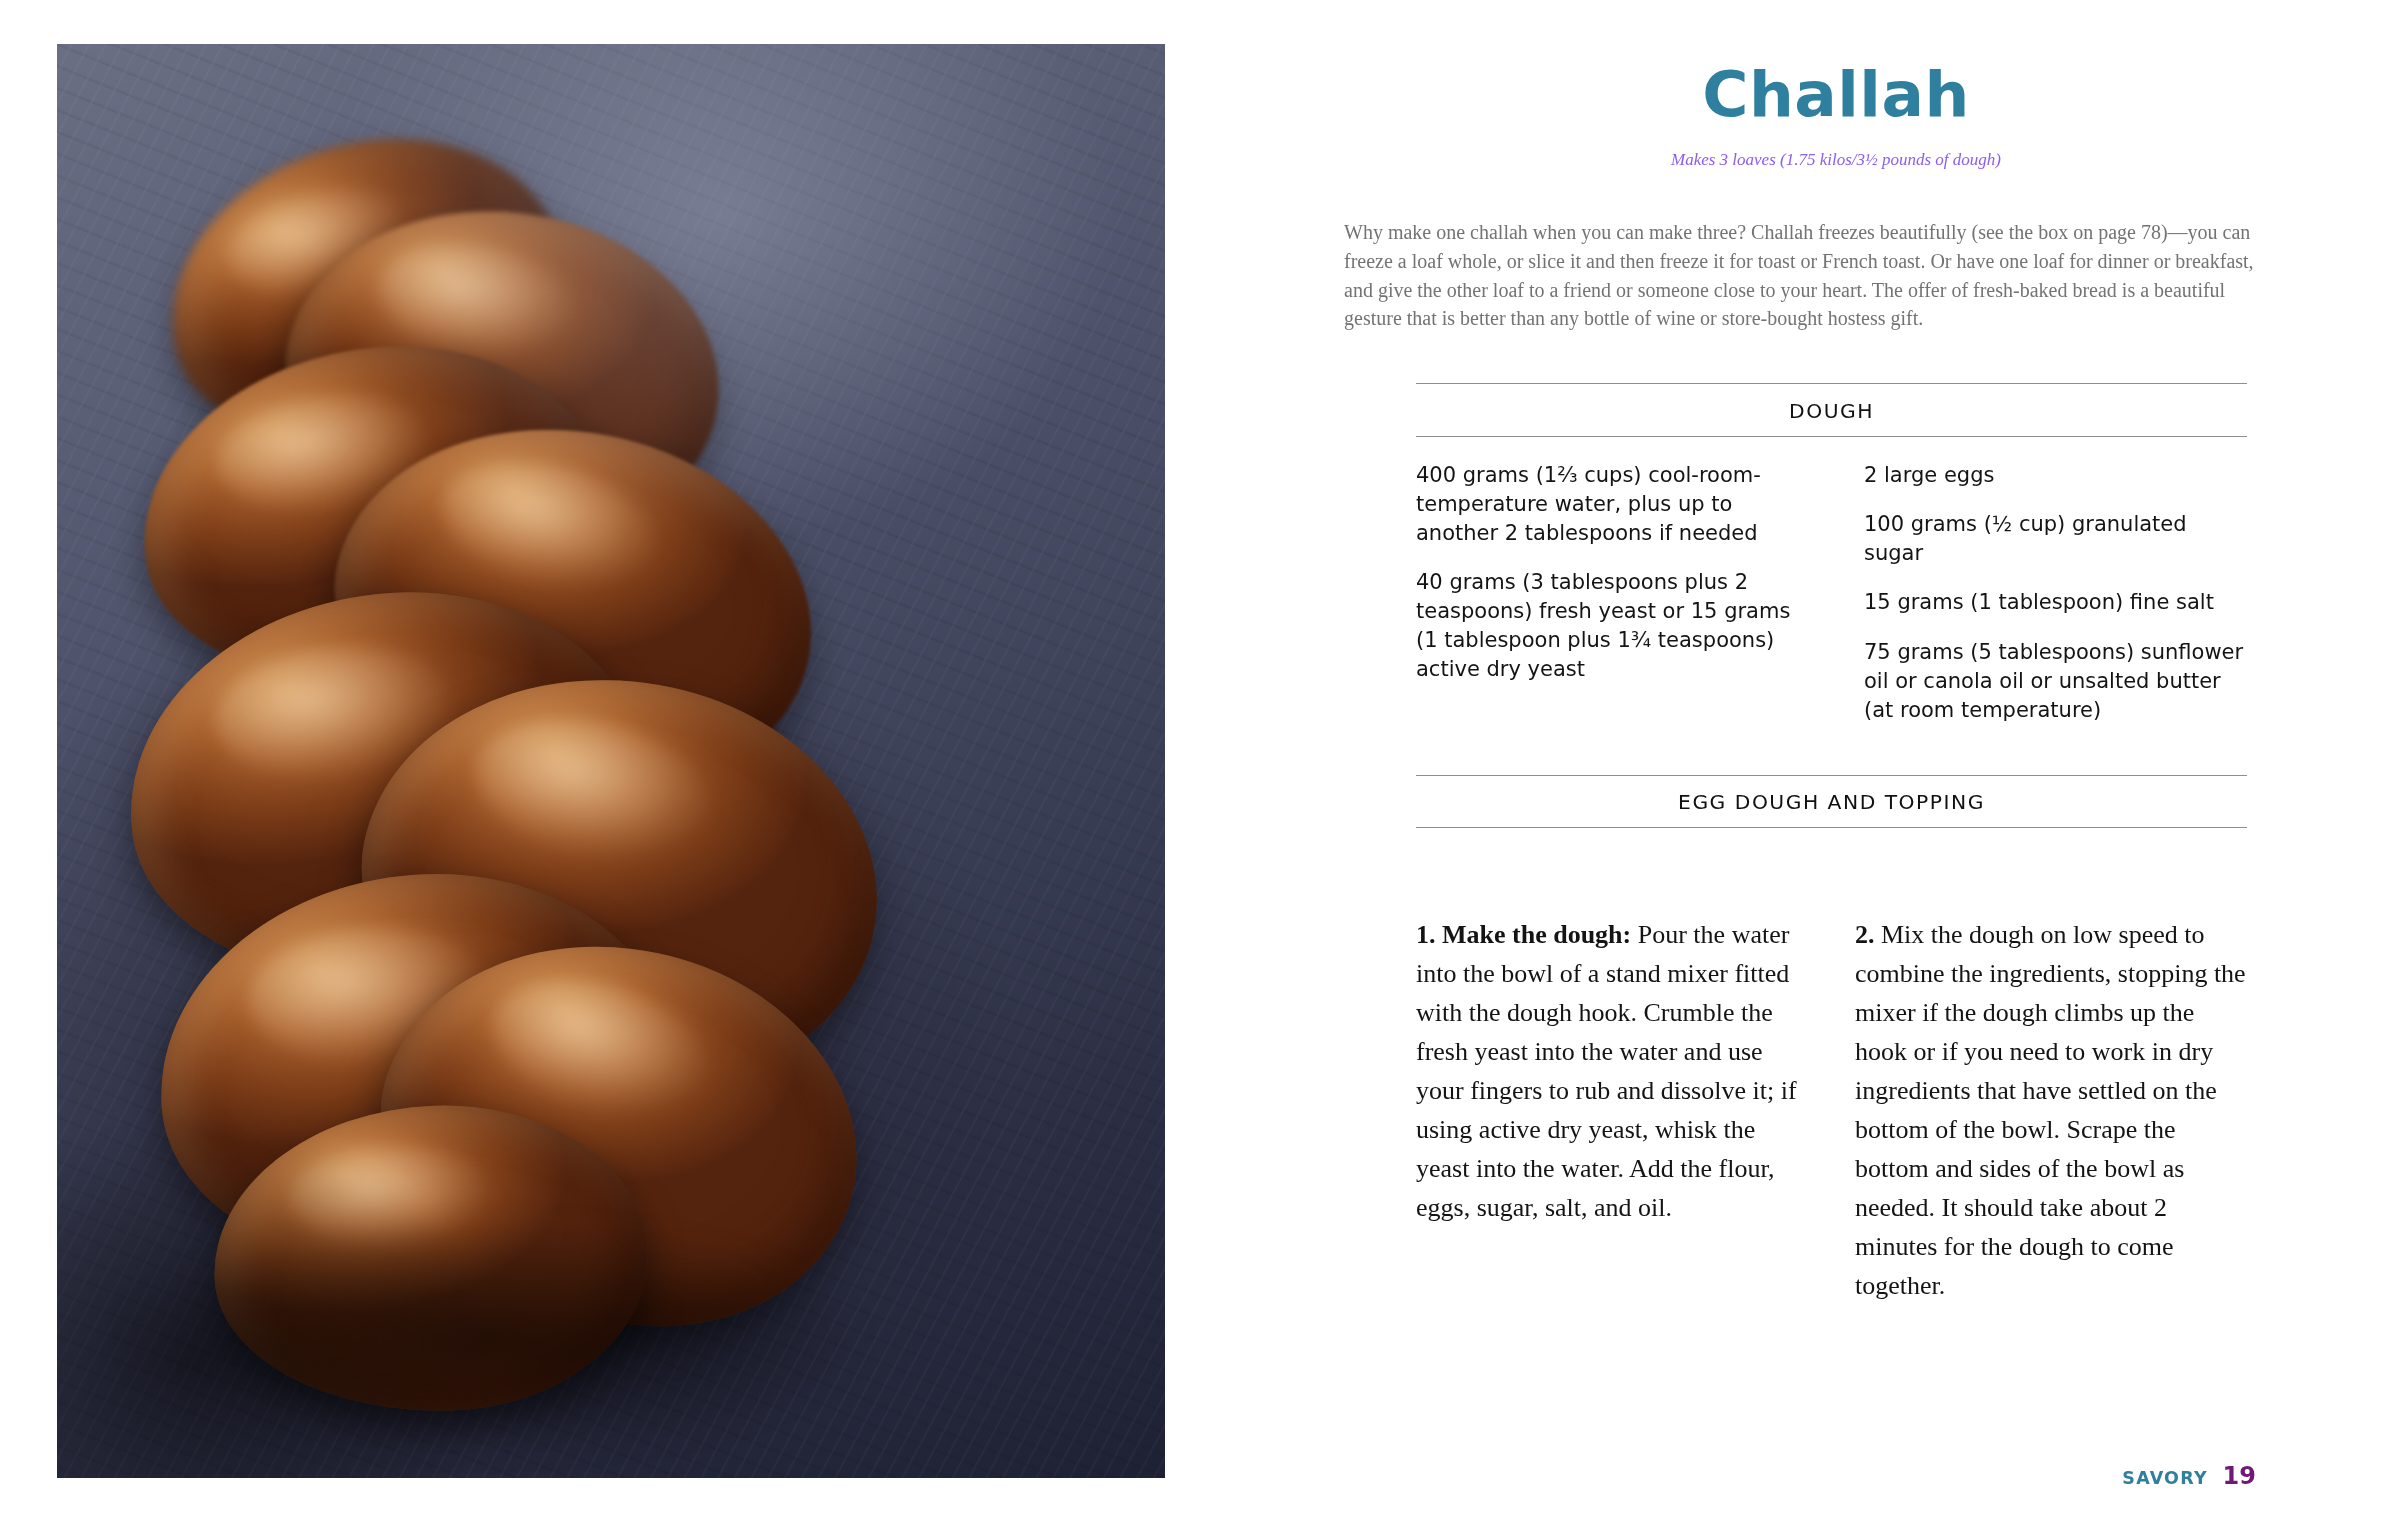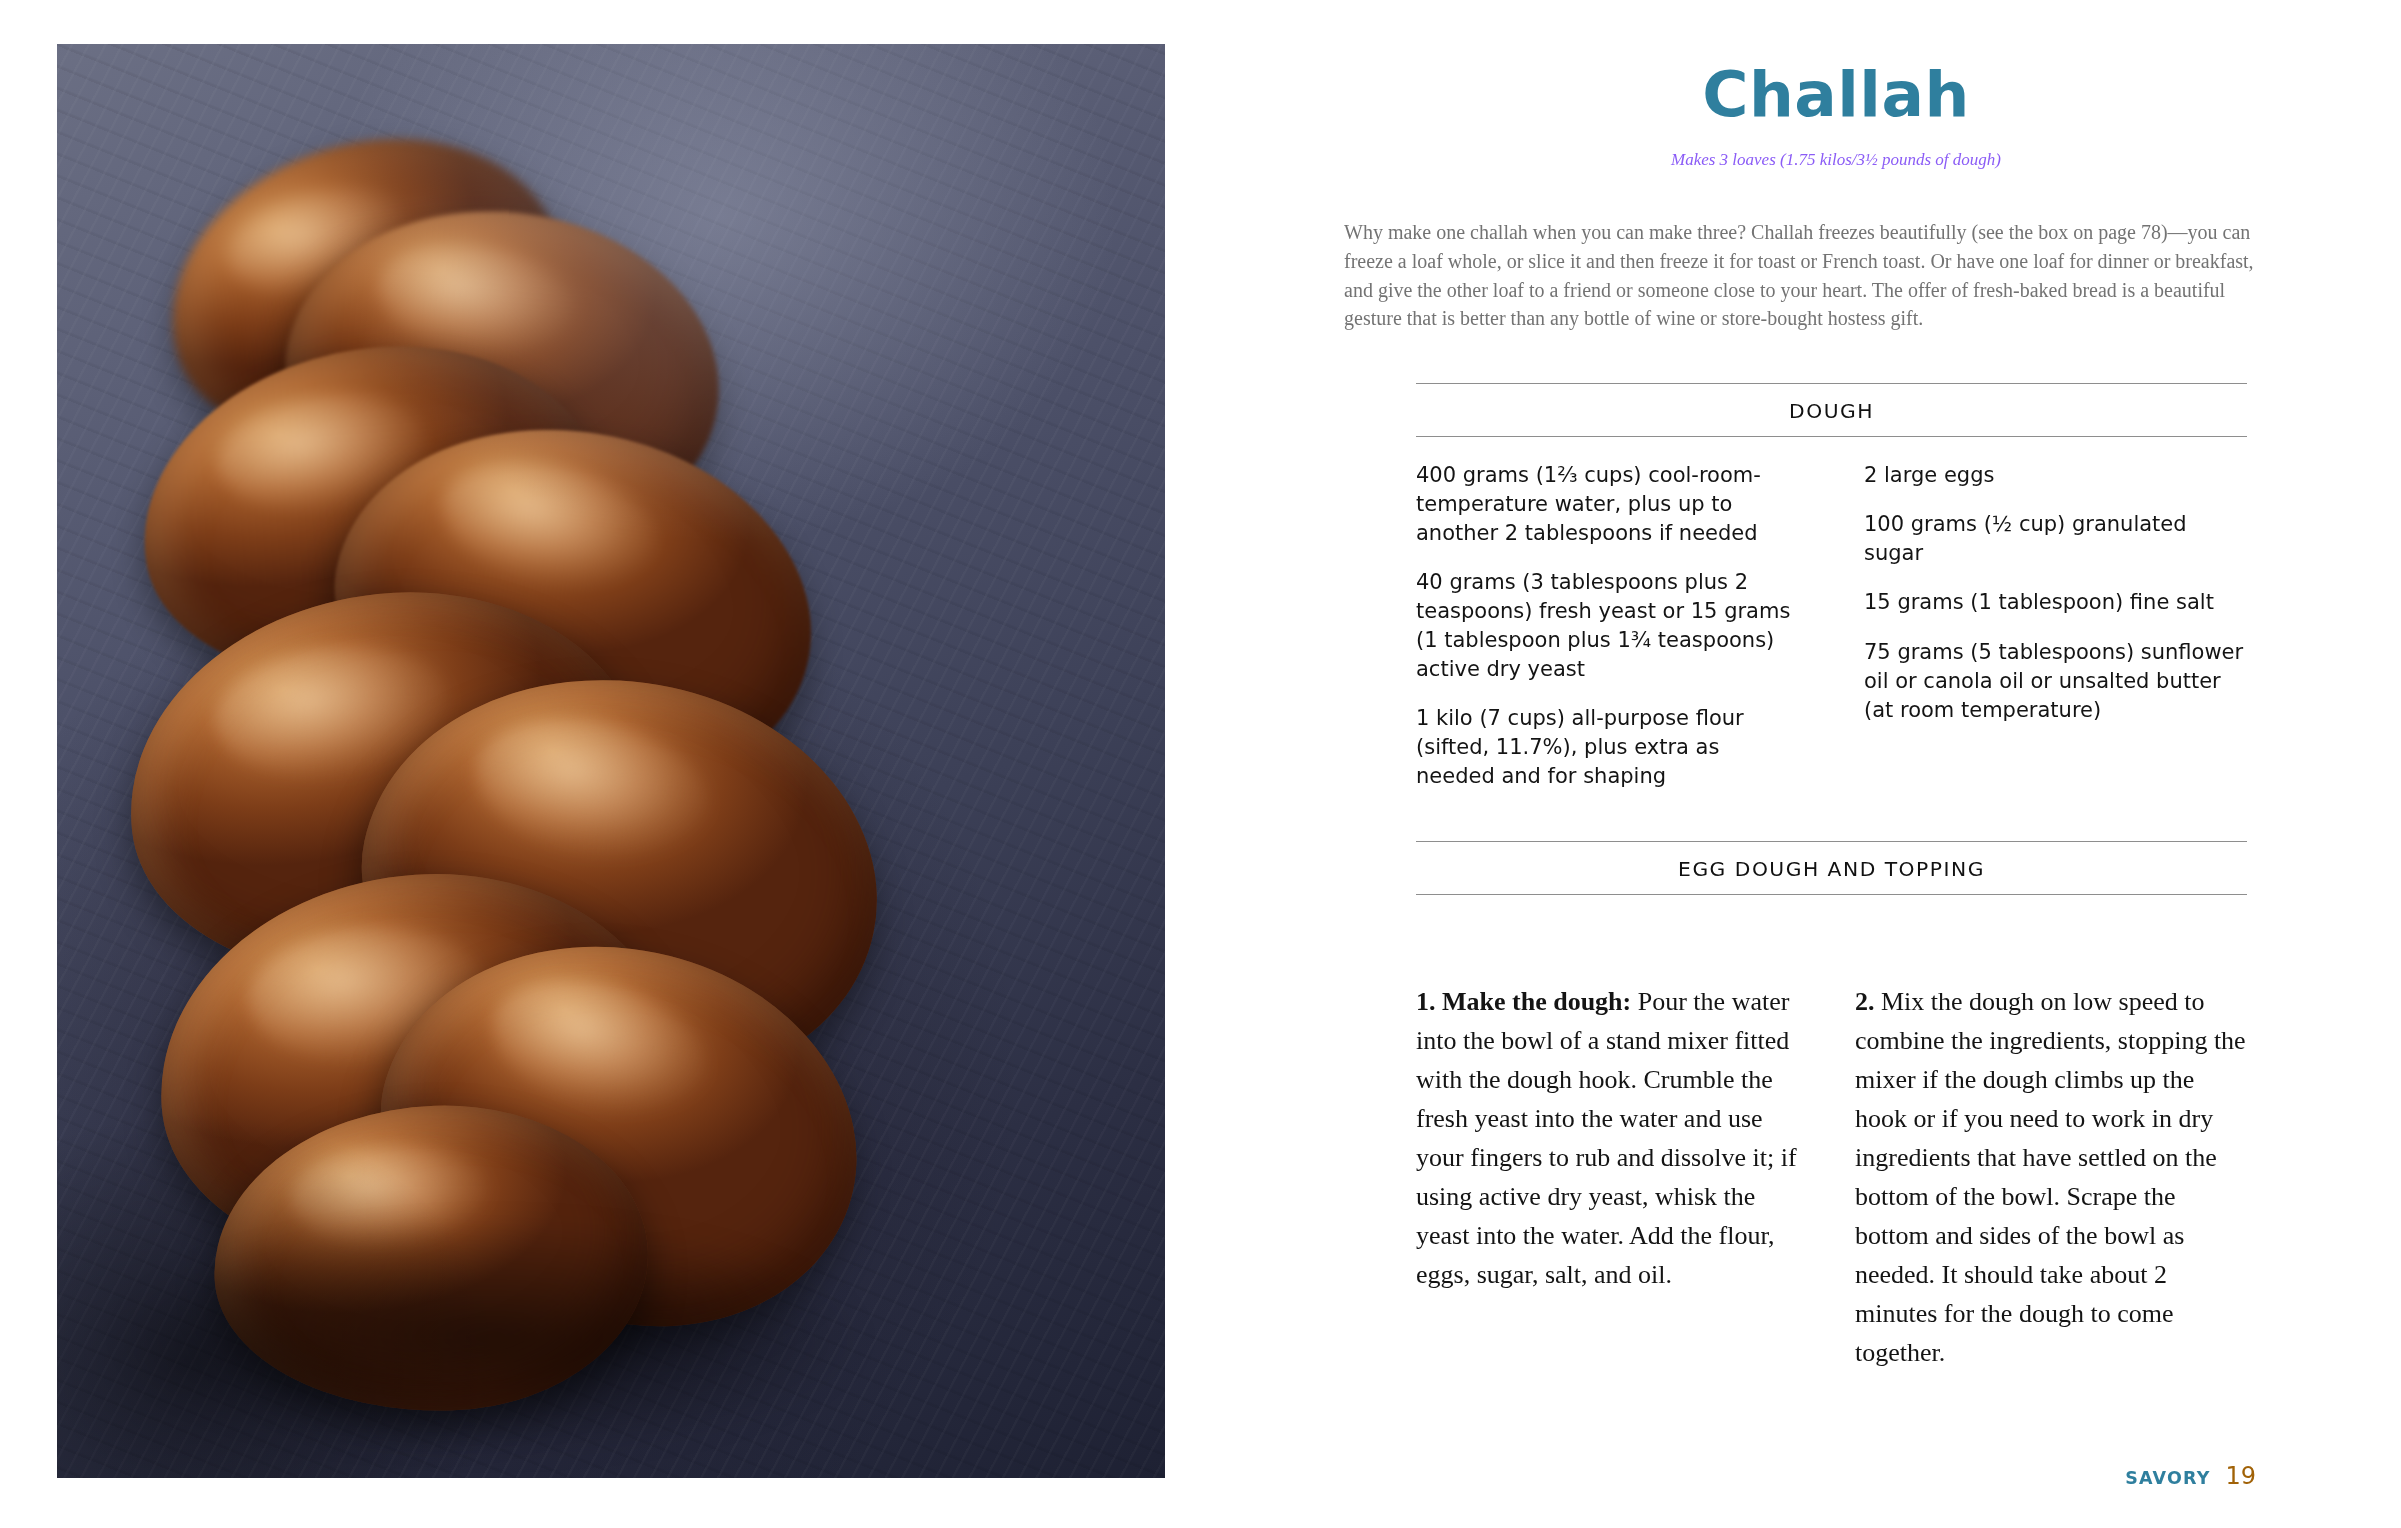--- a/index.html
+++ b/index.html
@@ -197,23 +197,23 @@
   .folio-label {
     font-family: "DejaVu Sans", sans-serif;
     font-weight: bold;
     font-size: 17.5px;
     letter-spacing: 1.2px;
     color: #2f7f9e;
     text-align: center;
   }
   .folio-num {
     font-family: "DejaVu Sans", sans-serif;
-    font-weight: normal;
+    font-weight: bold;
     font-size: 24px;
-    color: #a16207;
+    color: #701a75;
   }
 </style>
 </head>
 <body>
 
 <div class="page">
 
   <div class="photo-wrap">
     <div class="photo">
       <div class="loaf">
@@ -254,21 +254,20 @@
     <h1 class="recipe-title">Challah</h1>
     <p class="yield">Makes 3 loaves (1.75 kilos/3½ pounds of dough)</p>
     <p class="intro">Why make one challah when you can make three? Challah freezes beautifully (see the box on page 78)—you can freeze a loaf whole, or slice it and then freeze it for toast or French toast. Or have one loaf for dinner or breakfast, and give the other loaf to a friend or someone close to your heart. The offer of fresh-baked bread is a beautiful gesture that is better than any bottle of wine or store-bought hostess gift.</p>
 
     <div class="section-block">
       <div class="section-head">DOUGH</div>
       <div class="cols">
         <div class="col">
           <div class="ing">400 grams (1⅔ cups) cool-room-temperature water, plus up to another 2 tablespoons if needed</div>
           <div class="ing">40 grams (3 tablespoons plus 2 teaspoons) fresh yeast or 15 grams (1 tablespoon plus 1¾ teaspoons) active dry yeast</div>
-          <div class="ing">1 kilo (7 cups) all-purpose flour (sifted, 11.7%), plus extra as needed and for shaping</div>
         </div>
         <div class="col">
           <div class="ing">2 large eggs</div>
           <div class="ing">100 grams (½ cup) granulated sugar</div>
           <div class="ing">15 grams (1 tablespoon) fine salt</div>
           <div class="ing">75 grams (5 tablespoons) sunflower oil or canola oil or unsalted butter (at room temperature)</div>
         </div>
       </div>
     </div>
 

